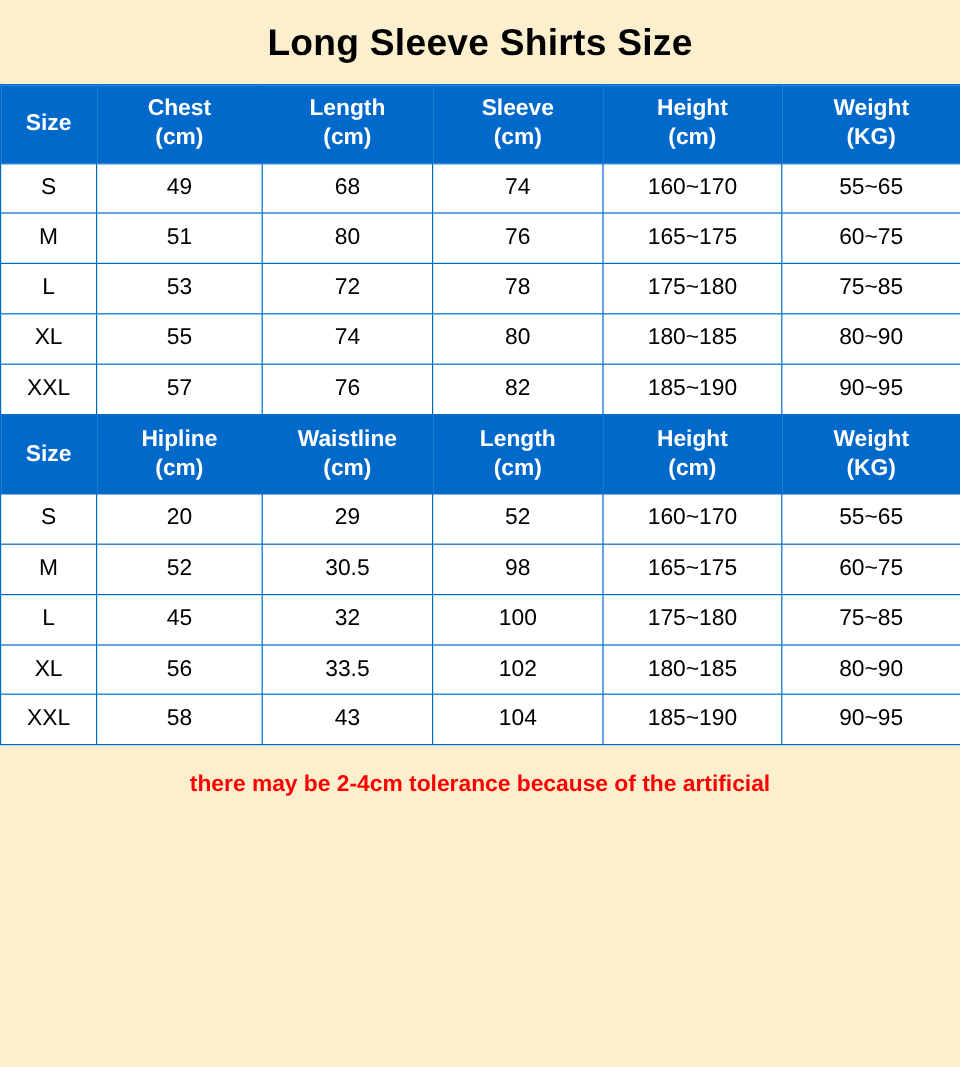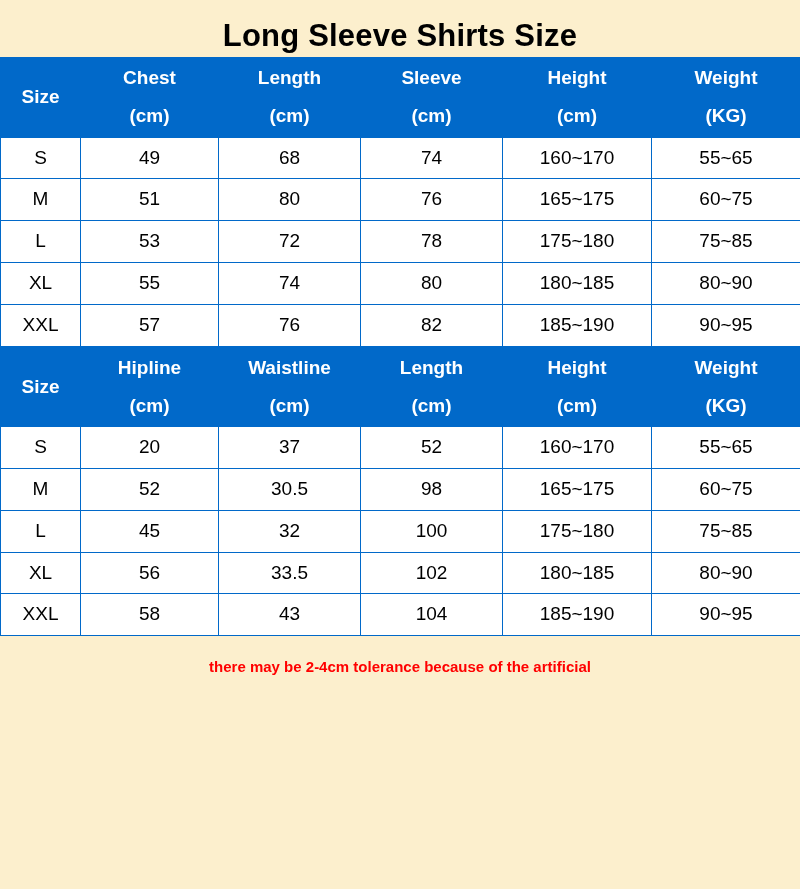--- a/index.html
+++ b/index.html
@@ -22,21 +22,21 @@
     display: flex;
     flex-direction: column;
   }
   .title {
     text-align: center;
     font-size: 31px;
     font-weight: bold;
     color: #000;
     letter-spacing: 0.2px;
   }
-  .title-1 { padding: 18px 0 3px 0; }
+  .title-1 { padding: 18px 0 16px 0; }
   .title-2 { padding: 12px 0 13px 0; }
   table.size-table {
     width: 800px;
     border-collapse: collapse;
     table-layout: fixed;
     background: #ffffff;
     padding-left: 35px;
   }
   table.size-table th {
     background: #0169c9;
@@ -45,42 +45,41 @@
     font-weight: bold;
     border: 1px solid #0169c9;
     padding: 8px 2px;
     line-height: 1.28;
     text-align: center;
     vertical-align: middle;
   }
   table.size-table th .unit {
     display: block;
     font-weight: bold;
-    margin-top: 14px;
   }
   table.size-table td {
     background: #ffffff;
     color: #000000;
     font-size: 19px;
     border: 1px solid #0169c9;
     padding: 9px 2px;
     text-align: center;
     vertical-align: middle;
     line-height: 1.2;
   }
   table.size-table col.c-size   { width: 80px; }
   table.size-table col.c-two    { width: 138px; }
   table.size-table col.c-three  { width: 142px; }
   table.size-table col.c-four   { width: 142px; }
   table.size-table col.c-five   { width: 149px; }
   table.size-table col.c-six    { width: 149px; }
   .footer-note {
     text-align: center;
     color: #ff0000;
-    font-size: 15px;
+    font-size: 19px;
     font-weight: bold;
     padding: 22px 10px 0 10px;
   }
   .spacer { flex: 1 1 auto; }
 </style>
 </head>
 <body>
 
 <div class="page">
 
@@ -200,21 +199,21 @@
         <th>
           <span>Weight</span>
           <span class="unit">(KG)</span>
         </th>
       </tr>
     </thead>
     <tbody>
       <tr>
         <td>S</td>
         <td>20</td>
-        <td>37</td>
+        <td>29</td>
         <td>52</td>
         <td>160~170</td>
         <td>55~65</td>
       </tr>
       <tr>
         <td>M</td>
         <td>52</td>
         <td>30.5</td>
         <td>98</td>
         <td>165~175</td>

